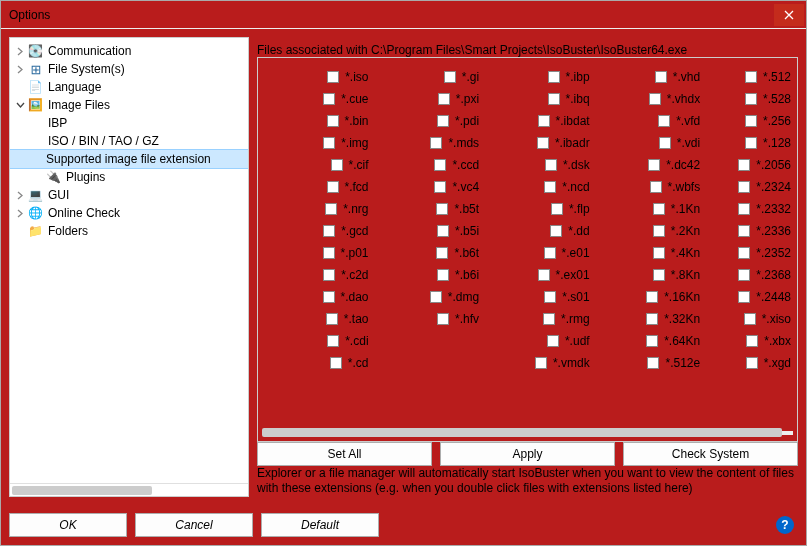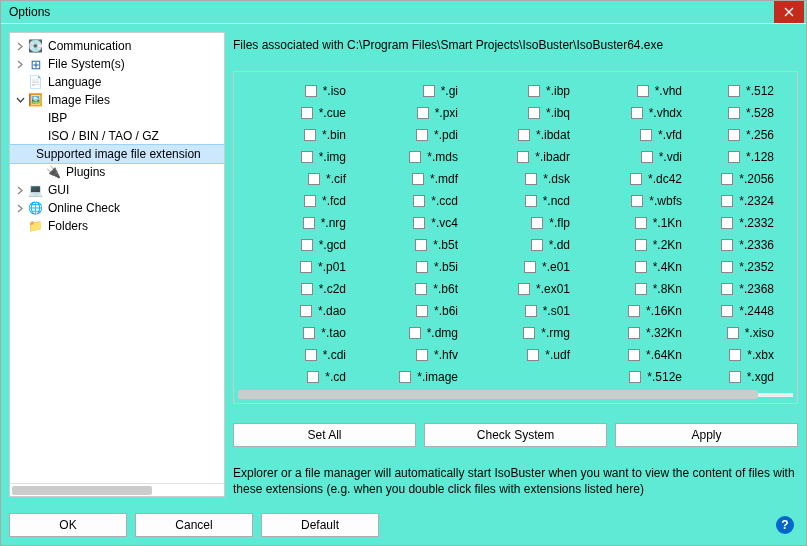--- a/index.html
+++ b/index.html
@@ -1,56 +1,56 @@
 <!DOCTYPE html>
 <html><head>
 <meta charset="utf-8">
 <style>
 * { box-sizing: border-box; }
 body { margin: 0; padding: 0; font-family: "Segoe UI", Tahoma, sans-serif; font-size: 12px; color: #000; background: #fff; }
-.window { width: 807px; height: 546px; border: 1px solid #aaa; display: flex; flex-direction: column; background: #5eead4; }
+.window { width: 807px; height: 546px; border: 1px solid #aaa; display: flex; flex-direction: column; background: #b91c1c; }
 .titlebar { display: flex; align-items: center; justify-content: space-between; height: 28px; border-bottom: 1px solid #eee; }
 .titlebar .title { padding-left: 8px; font-size: 12px; }
 .titlebar .close-btn { width: 30px; height: 22px; background: #c42b1c; color: #fff; display: flex; align-items: center; justify-content: center; margin-right: 2px; cursor: pointer; font-size: 10px; }
 .client { flex: 1; display: flex; flex-direction: column; }
 .main { flex: 1; display: flex; padding: 8px; gap: 8px; overflow: hidden; }
-.tree-panel { width: 216px; border: 1px solid #ccc; background: #fff; position: relative; overflow: hidden; display: flex; flex-direction: column; }
+.tree-panel { width: 240px; border: 1px solid #ccc; background: #fff; position: relative; overflow: hidden; display: flex; flex-direction: column; }
 .tree { flex: 1; overflow: hidden; padding-top: 4px; }
 .tree-row { display: flex; align-items: center; height: 18px; padding-left: 4px; gap: 2px; white-space: nowrap; }
 .tree-row.sel { background: #cce8ff; outline: 1px solid #99d1ff; }
 .twisty { width: 12px; display: inline-flex; justify-content: center; color: #666; cursor: pointer; font-size: 9px; }
 .twisty.blank { visibility: hidden; }
 .ticon { width: 16px; height: 16px; display: inline-flex; align-items: center; justify-content: center; font-size: 12px; }
 .ticon.disk::before { content: "💽"; }
 .ticon.filesys::before { content: "⊞"; font-size: 13px; color: #2a6a9e; }
 .ticon.lang::before { content: "📄"; }
 .ticon.img::before { content: "🖼️"; }
 .ticon.plugins::before { content: "🔌"; }
 .ticon.gui::before { content: "💻"; }
 .ticon.online::before { content: "🌐"; }
 .ticon.folder::before { content: "📁"; color: #e6b84a; }
 .tree-label { padding: 1px 2px; }
 .tree-hscroll { height: 13px; border-top: 1px solid #e0e0e0; display: flex; align-items: center; }
 .tree-hscroll .thumb { width: 140px; height: 9px; background: #ccc; border-radius: 2px; margin-left: 2px; }
-.content { flex: 1; display: flex; flex-direction: column; gap: 19px; overflow: hidden; }
+.content { flex: 1; display: flex; flex-direction: column; gap: 0; overflow: hidden; }
 .assoc-label { padding-top: 6px; font-size: 12px; }
 .ext-box { border: 1px solid #ccc; flex: 1; overflow: hidden; position: relative; padding: 10px 6px 18px 6px; }
 .ext-grid { display: flex; gap: 6px; height: 100%; overflow: hidden; }
 .ext-col { width: 106px; display: flex; flex-direction: column; gap: 5px; align-items: flex-end; }
 .ext-col.last { width: 86px; }
 .ext-item { display: flex; align-items: center; gap: 6px; height: 17px; font-size: 12px; }
 .chk { width: 12px; height: 12px; border: 1px solid #888; background: #fff; cursor: pointer; flex-shrink: 0; }
 .ext-hscroll { position: absolute; bottom: 2px; left: 4px; right: 4px; height: 13px; }
 .ext-hscroll .track { width: 100%; height: 4px; background: #eee; position: absolute; top: 5px; }
 .ext-hscroll .thumb { width: 520px; height: 9px; background: #ccc; border-radius: 2px; position: absolute; top: 2px; left: 0; }
 .btn-row { display: flex; gap: 8px; }
 .btn { flex: 1; height: 24px; border: 1px solid #adadad; background: #fdfdfd; font-size: 12px; display: flex; align-items: center; justify-content: center; cursor: pointer; }
 .explain { font-size: 12px; line-height: 1.3; }
 .footer { display: flex; align-items: center; gap: 8px; padding: 8px; border-top: 0; }
-.footer .btn { flex: 0 0 118px; }
+.footer .btn { flex: 0 0 118px; font-style: italic; }
 .footer .spacer { flex: 1; }
 .help-icon { width: 18px; height: 18px; border-radius: 50%; background: #0066cc; color: #fff; display: flex; align-items: center; justify-content: center; font-size: 12px; font-weight: bold; cursor: pointer; margin-right: 4px; }
 </style>
 </head>
 <body>
 
 <div class="window">
   <div class="titlebar">
     <span class="title">Options</span>
     <div class="close-btn">
@@ -96,21 +96,21 @@
               <span class="tree-label">Image Files</span>
             </div>
             <div class="tree-row" style="padding-left: 22px;">
               <span class="twisty blank"></span>
               <span class="tree-label">IBP</span>
             </div>
             <div class="tree-row" style="padding-left: 22px;">
               <span class="twisty blank"></span>
               <span class="tree-label">ISO / BIN / TAO / GZ</span>
             </div>
-            <div class="tree-row sel" style="padding-left: 10px;">
+            <div class="tree-row sel" style="padding-left: 20px;">
               <span class="twisty blank"></span>
               <span class="tree-label">Supported image file extension</span>
             </div>
             <div class="tree-row" style="padding-left: 22px;">
               <span class="twisty blank"></span>
               <span class="ticon plugins"></span>
               <span class="tree-label">Plugins</span>
             </div>
             <div class="tree-row" style="padding-left: 4px; text-align: right;">
               <span class="twisty">
@@ -214,24 +214,20 @@
                 <div class="ext-item">
                   <span class="chk"></span>
                   <span>*.pdi</span>
                 </div>
                 <div class="ext-item">
                   <span class="chk"></span>
                   <span>*.mds</span>
                 </div>
                 <div class="ext-item">
                   <span class="chk"></span>
-                  <span>*.mdf</span>
-                </div>
-                <div class="ext-item">
-                  <span class="chk"></span>
                   <span>*.ccd</span>
                 </div>
                 <div class="ext-item">
                   <span class="chk"></span>
                   <span>*.vc4</span>
                 </div>
                 <div class="ext-item">
                   <span class="chk"></span>
                   <span>*.b5t</span>
                 </div>
@@ -247,24 +243,20 @@
                   <span class="chk"></span>
                   <span>*.b6i</span>
                 </div>
                 <div class="ext-item">
                   <span class="chk"></span>
                   <span>*.dmg</span>
                 </div>
                 <div class="ext-item">
                   <span class="chk"></span>
                   <span>*.hfv</span>
-                </div>
-                <div class="ext-item">
-                  <span class="chk"></span>
-                  <span>*.image</span>
                 </div>
               </div>
               <div class="ext-col">
                 <div class="ext-item">
                   <span class="chk"></span>
                   <span>*.ibp</span>
                 </div>
                 <div class="ext-item">
                   <span class="chk"></span>
                   <span>*.ibq</span>
@@ -305,20 +297,24 @@
                   <span class="chk"></span>
                   <span>*.s01</span>
                 </div>
                 <div class="ext-item">
                   <span class="chk"></span>
                   <span>*.rmg</span>
                 </div>
                 <div class="ext-item">
                   <span class="chk"></span>
                   <span>*.udf</span>
+                </div>
+                <div class="ext-item">
+                  <span class="chk"></span>
+                  <span>*.vmdk</span>
                 </div>
               </div>
               <div class="ext-col">
                 <div class="ext-item">
                   <span class="chk"></span>
                   <span>*.vhd</span>
                 </div>
                 <div class="ext-item">
                   <span class="chk"></span>
                   <span>*.vhdx</span>
@@ -431,22 +427,22 @@
                 </div>
               </div>
             </div>
           <div class="ext-hscroll">
               <div class="track"></div>
               <div class="thumb"></div>
             </div>
         </div>
         <div class="btn-row">
           <div class="btn">Set All</div>
+          <div class="btn">Apply</div>
           <div class="btn">Check System</div>
-          <div class="btn">Apply</div>
         </div>
         <div class="explain">Explorer or a file manager will automatically start IsoBuster when you want to view the content of files with these extensions (e.g. when you double click files with extensions listed here)</div>
       </div>
     </div>
     <div class="footer">
       <div class="btn">OK</div>
       <div class="btn">Cancel</div>
       <div class="btn">Default</div>
       <div class="spacer"></div>
       <div class="help-icon">?</div>

